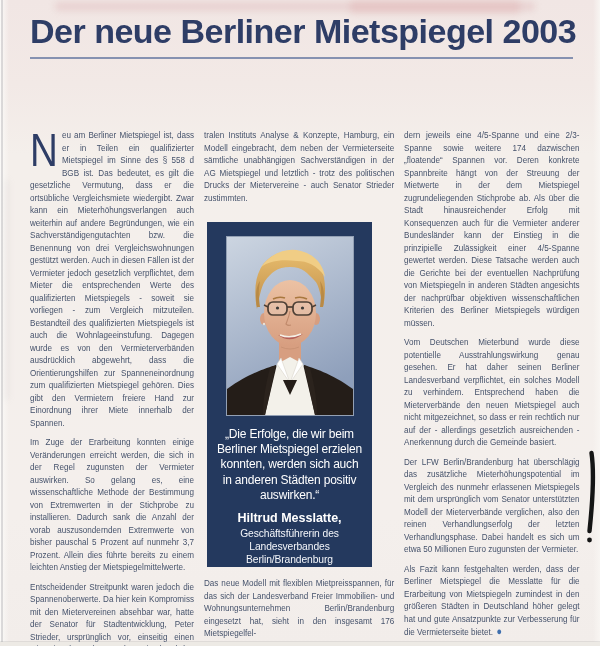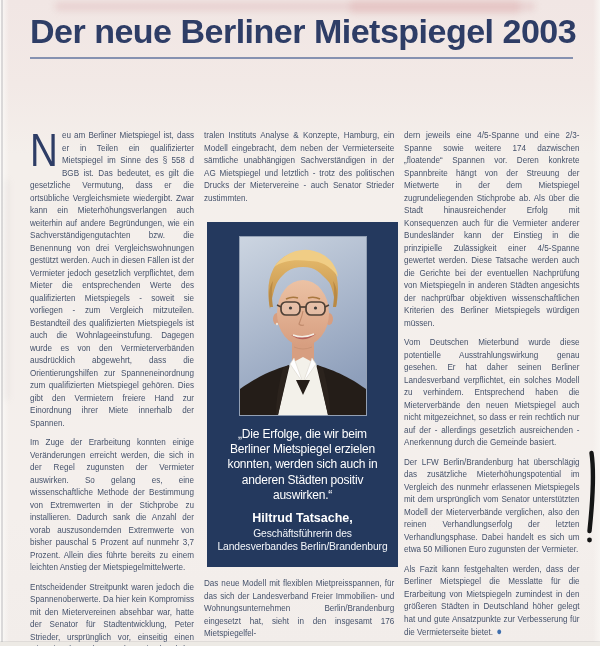--- a/index.html
+++ b/index.html
@@ -46,21 +46,21 @@
   .body-p{margin:0;}
   .body-p + .body-p{margin-top:7px;}
   .dropcap{
     float:left;font-size:47px;line-height:37px;padding:2px 5px 0 0;
     color:#2e3d66;font-weight:400;
   }
   .end-dot{color:#3f6fae;font-size:11px;margin-left:4px;}
 
   
   .quote-card{
-    position:absolute;left:207px;top:222px;width:191px;height:345px;
+    position:absolute;left:207px;top:222px;width:165px;height:345px;
     background:#24395e;box-sizing:border-box;text-align:center;
   }
   .photo-frame{
     margin:14px auto 0;width:126px;height:178px;
     border:1px solid #93a0b4;background:#aab7c9;font-size:0;
   }
   .quote{
     margin:11px 10px 0;color:#ffffff;font-size:12px;line-height:15.2px;
     letter-spacing:-0.2px;font-weight:400;
   }
@@ -155,21 +155,21 @@
 
         <path d="M63 74 C62 80 60 84 59 87 Q61 89 64 88" stroke="#c08a6c" stroke-width="1.1" fill="none"></path>
 
         <path d="M51 98 Q63 107 76 97 Q64 102 51 98 Z" fill="#b35f58"></path>
         <path d="M53 98 Q63 102 74 97" stroke="#f4efe6" stroke-width="1.6" fill="none"></path>
 
         <path d="M54 110 Q63 114 72 110" stroke="#c08a6c" stroke-width="1" fill="none" opacity="0.6"></path>
       </svg>
     </div>
     <p class="quote">„Die Erfolge, die wir beim Berliner Mietspiegel erzielen konnten, werden sich auch in anderen Städten positiv auswirken.“</p>
-    <p class="quote-author">Hiltrud Tatsache,</p>
+    <p class="quote-author">Hiltrud Messlatte,</p>
     <p class="quote-role">Geschäftsführerin des Landesverbandes Berlin/Brandenburg</p>
   </div>
 
   <div class="textcol col-mid-bottom">
     <p class="body-p">Das neue Modell mit flexiblen Mietpreisspannen, für das sich der Landesverband Freier Immobilien- und Wohnungsunternehmen Berlin/Brandenburg eingesetzt hat, sieht in den insgesamt 176 Mietspiegelfel-</p>
   </div>
 
   <div class="textcol col-right">
     <p class="body-p">dern jeweils eine 4/5-Spanne und eine 2/3-Spanne sowie weitere 174 dazwischen „floatende“ Spannen vor. Deren konkrete Spannbreite hängt von der Streuung der Mietwerte in der dem Mietspiegel zugrundeliegenden Stichprobe ab. Als über die Stadt hinausreichender Erfolg mit Konsequenzen auch für die Vermieter anderer Bundesländer kann der Einstieg in die prinzipielle Zulässigkeit einer 4/5-Spanne gewertet werden. Diese Tatsache werden auch die Gerichte bei der eventuellen Nachprüfung von Mietspiegeln in anderen Städten angesichts der nachprüfbar objektiven wissenschaftlichen Kriterien des Berliner Mietspiegels würdigen müssen.</p>
     <p class="body-p">Vom Deutschen Mieterbund wurde diese potentielle Ausstrahlungswirkung genau gesehen. Er hat daher seinen Berliner Landesverband verpflichtet, ein solches Modell zu verhindern. Entsprechend haben die Mieterverbände den neuen Mietspiegel auch nicht mitgezeichnet, so dass er rein rechtlich nur auf der - allerdings gesetzlich ausreichenden - Anerkennung durch die Gemeinde basiert.</p>

